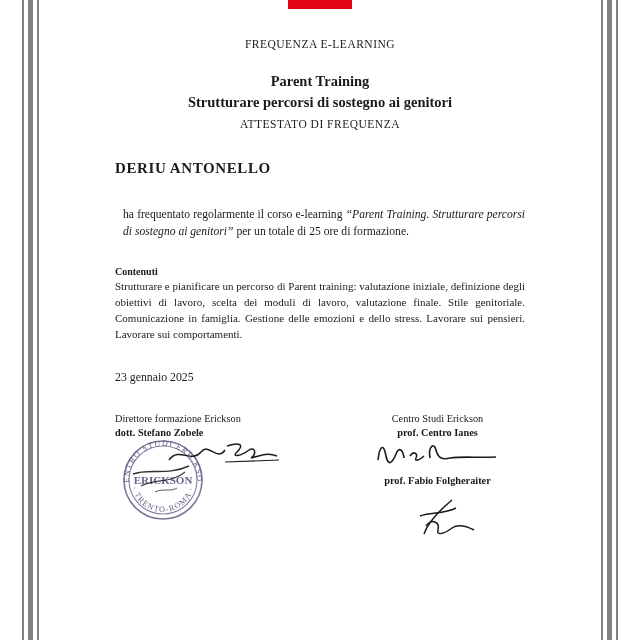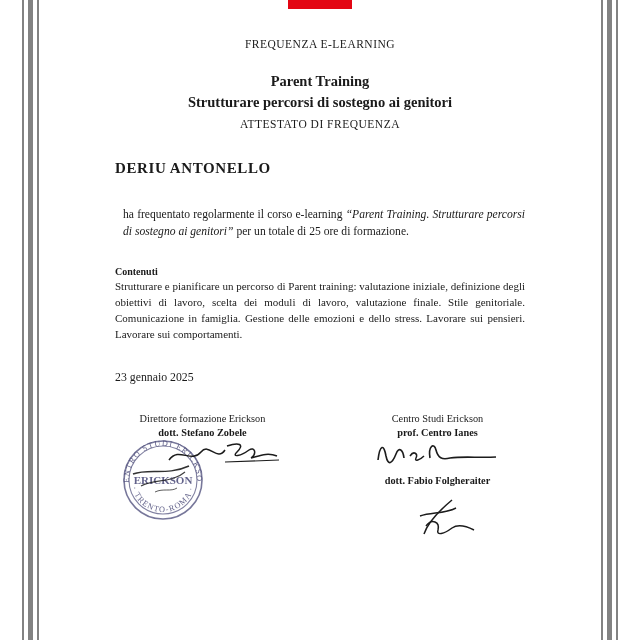--- a/index.html
+++ b/index.html
@@ -126,21 +126,21 @@
     position: relative;
     margin-top: 27px;
     height: 180px;
   }
 
   .sign-block {
     position: absolute;
     font-size: 10.3px;
     line-height: 1.32;
   }
-  .sign-left  { left: 0px;   top: 0px;  text-align: center; width: 175px; }
+  .sign-left  { left: 0px;   top: 0px;  width: 175px; }
   .sign-right { right: 0px;  top: 0px;  text-align: center; width: 175px; }
   .sign-right2{ right: 0px;  top: 62px; text-align: center; width: 175px; }
 
   .sign-role { }
   .sign-name { font-weight: bold; }
 
   .sig-svg { display: block; }
   .sign-left  .sig-wrap { position: absolute; left: 50px;  top: 24px; }
   .sign-right .sig-wrap { position: absolute; left: 22px;  top: 26px; }
   .sign-right2 .sig-wrap{ position: absolute; left: 62px;  top: 22px; }
@@ -231,21 +231,21 @@
       <div class="sig-wrap">
         <svg class="sig-svg" width="130" height="32" viewBox="0 0 130 32">
           <path d="M 6,22 C 8,6 12,6 14,18 C 16,28 20,26 24,16 C 27,8 31,12 32,20" stroke="#1c1c1c" stroke-width="1.6" fill="none"></path>
           <path d="M 38,18 C 42,12 46,16 44,20 C 42,24 48,22 52,18" stroke="#1c1c1c" stroke-width="1.5" fill="none"></path>
           <path d="M 58,20 C 56,8 62,4 64,12 C 66,20 70,22 78,20 C 92,18 106,20 124,19" stroke="#1c1c1c" stroke-width="1.6" fill="none"></path>
         </svg>
       </div>
     </div>
 
     <div class="sign-block sign-right2">
-      <div class="sign-name">dott. Fabio Folgheraiter</div>
+      <div class="sign-name">prof. Fabio Folgheraiter</div>
       <div class="sig-wrap">
         <svg class="sig-svg" width="70" height="44" viewBox="0 0 70 44">
           <path d="M 40,4 C 28,14 16,26 12,38" stroke="#1c1c1c" stroke-width="1.5" fill="none"></path>
           <path d="M 8,20 C 20,16 32,18 44,12" stroke="#1c1c1c" stroke-width="1.4" fill="none"></path>
           <path d="M 14,30 C 20,22 28,26 26,34 C 24,40 32,38 40,32 C 46,28 54,30 62,34" stroke="#1c1c1c" stroke-width="1.5" fill="none"></path>
         </svg>
       </div>
     </div>
 
   </div>

